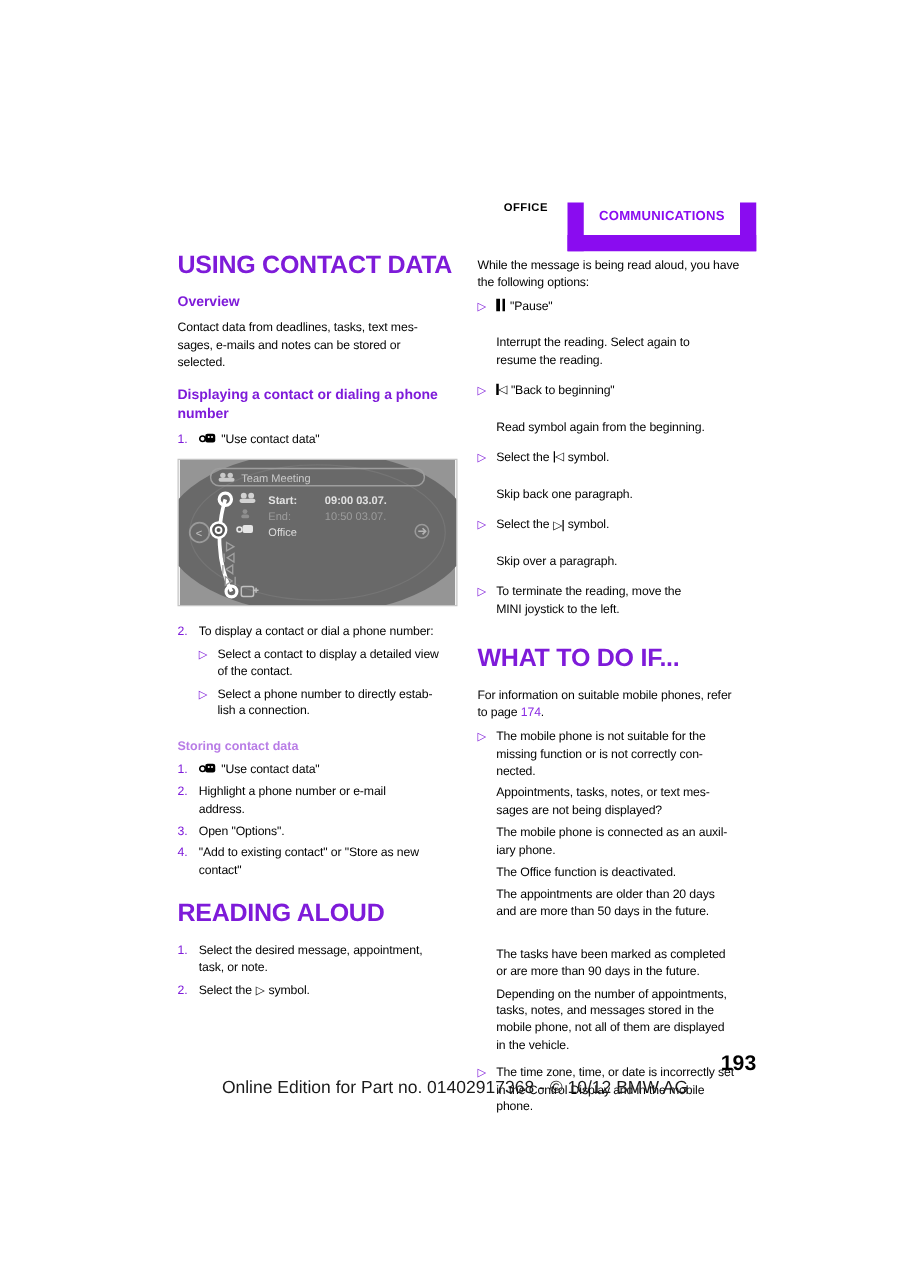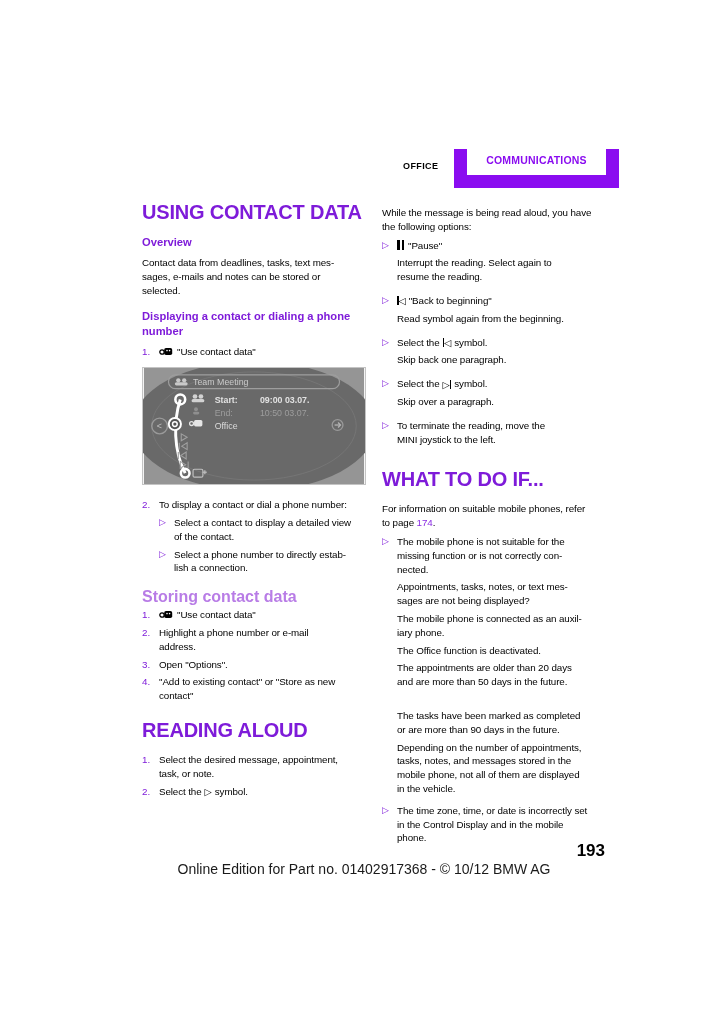--- a/index.html
+++ b/index.html
@@ -12,47 +12,47 @@
   html,body{background:#ffffff;}
   .page{
     position:relative;width:728px;height:1030px;background:#fff;
     font-family:"Liberation Sans",sans-serif;color:#000;overflow:hidden;
   }
   
   .hdr-office{
     position:absolute;top:161px;left:403px;font-size:9px;font-weight:bold;
     letter-spacing:0.4px;color:#000;
   }
-  .hdr-bracket{position:absolute;left:454px;top:149px;width:165px;height:39px;}
+  .hdr-bracket{position:absolute;left:454px;top:162px;width:151px;height:39px;}
   .hdr-bracket .bar-left{position:absolute;left:0;top:0;bottom:0;width:13px;background:var(--bracket);}
   .hdr-bracket .bar-right{position:absolute;right:0;top:0;bottom:0;width:13px;background:var(--bracket);}
   .hdr-bracket .bar-bottom{position:absolute;left:0;right:0;bottom:0;height:13px;background:var(--bracket);}
   .hdr-comms{
     position:absolute;left:13px;right:13px;top:5px;text-align:center;
     color:var(--bracket);font-weight:bold;font-size:10.5px;letter-spacing:0.2px;
   }
   
   .cols{position:absolute;left:142px;top:203px;display:flex;gap:14px;}
   .col-left{width:226px;}
   .col-right{width:232px;}
   .ml{white-space:pre-line;}
   .body{font-size:9.8px;line-height:13.8px;letter-spacing:-0.1px;}
   h1{font-size:20px;line-height:19px;color:var(--accent);letter-spacing:-0.2px;margin:0 0 13px;}
   h2{font-size:11.2px;line-height:15px;color:var(--accent);margin:0 0 6px;}
-  h3{font-size:16px;line-height:15px;color:var(--light-heading);margin:0 0 4px;}
+  h3{font-size:10px;line-height:15px;color:var(--light-heading);margin:0 0 4px;}
   p{margin:0 0 12px;}
   .sec-gap{margin-top:14px;}
   .step{display:flex;align-items:flex-start;margin:0 0 4px;}
   .step .num{flex:0 0 17px;color:var(--accent);font-size:9.8px;line-height:13.8px;}
   .step .stepbody{flex:1;}
   .tri-item{display:flex;align-items:flex-start;margin:0 0 4px;}
   .tri-item .tri{flex:0 0 15px;color:var(--accent);font-size:9px;line-height:13.8px;}
   .tri-item .tri-body{flex:1;}
   .tri-label{font-size:9.8px;line-height:13.8px;letter-spacing:-0.1px;margin-bottom:3px;}
-  .tri-desc{margin:4px 0 6px;}
+  .tri-desc{margin:16px 0 6px;}
   .indent{margin-left:17px;}
   .display-img{
     width:224px;height:118px;margin:4px 0 9px;border:1px solid #c4c4c4;
   }
   .key-icon{vertical-align:-2px;margin-right:4px;}
   .pause-icon{display:inline-flex;gap:2px;margin-right:4px;vertical-align:-1px;}
   .pause-icon i{display:block;width:2.5px;height:10px;background:#000;}
   .sym{display:inline-flex;align-items:center;margin:0 3px;vertical-align:-1px;}
   .sym .vbar{display:block;width:1.5px;height:9px;background:#000;}
   .sym .tri-ch{font-size:9.5px;line-height:9px;color:#000;}

